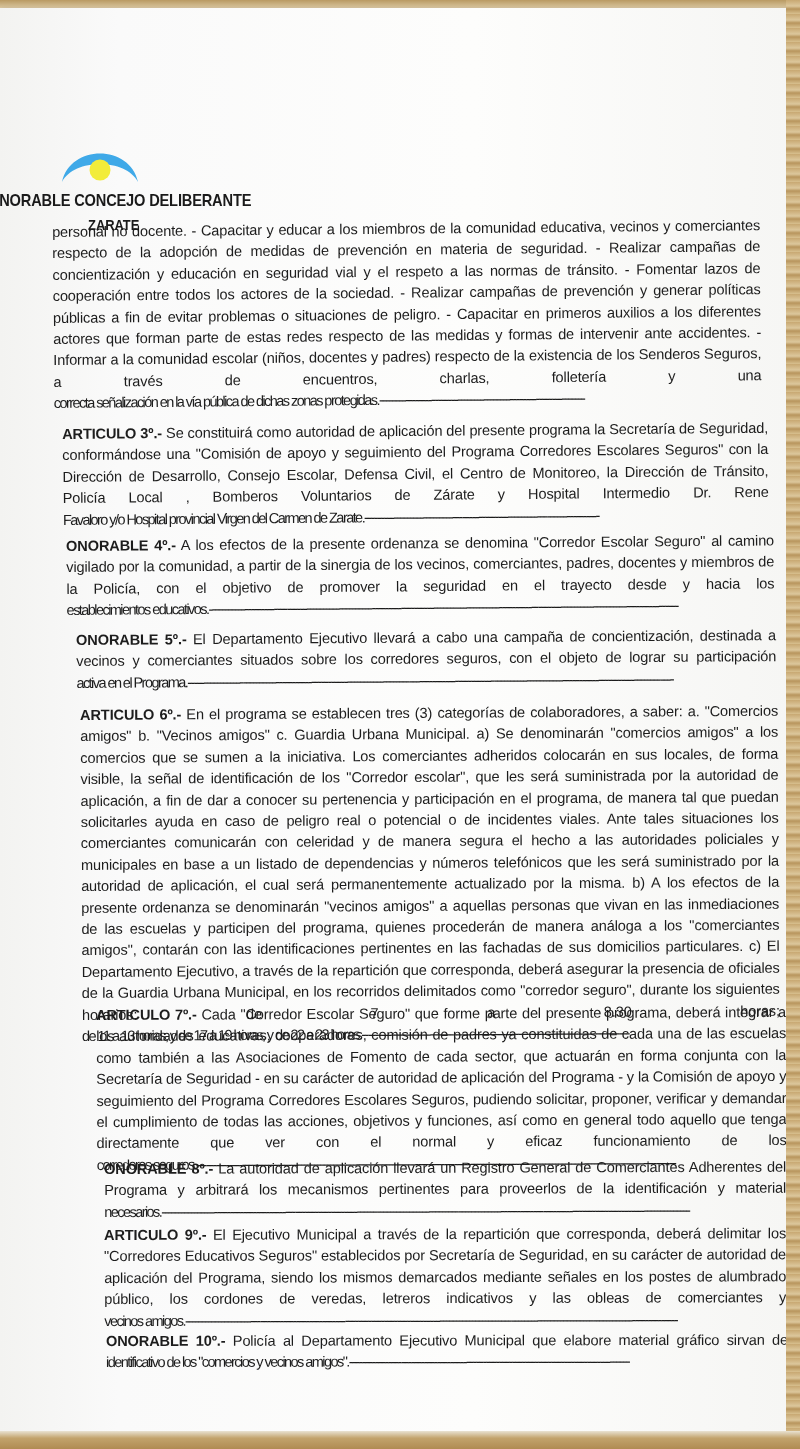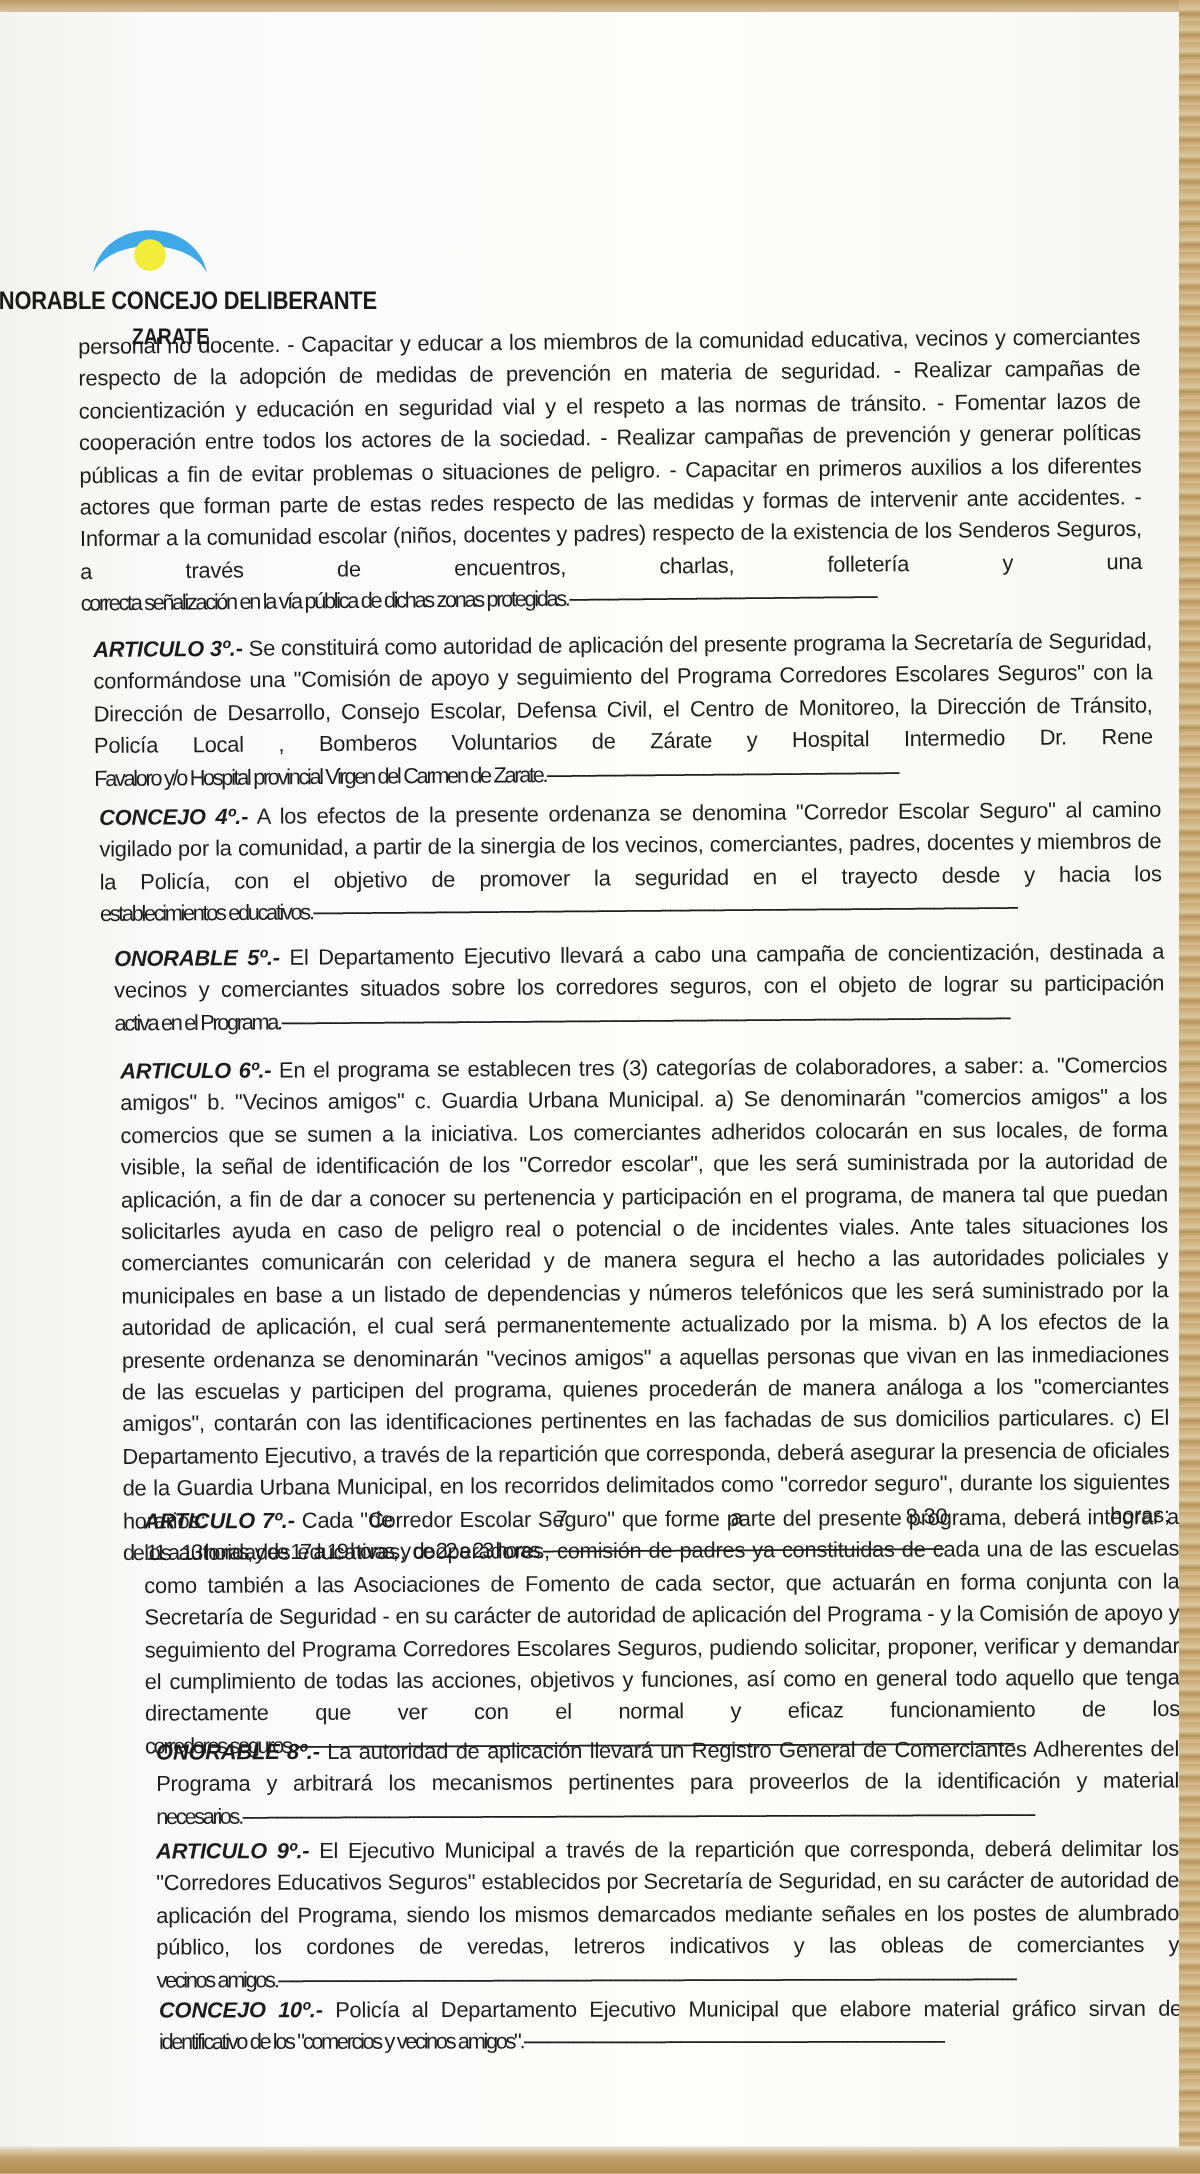--- a/index.html
+++ b/index.html
@@ -80,21 +80,20 @@
       font-size: 14.6px;
       line-height: 21.4px;
       text-align: justify;
       letter-spacing: -0.15px;
     }
     .body-text p {
       margin: 0;
     }
     .body-text .lead {
       font-weight: bold;
-      font-style: italic;
     }
     .blk0 { left: 52px;  top: 214px; width: 708px; transform: rotate(-0.55deg); transform-origin: left top; }
     .blk3 { left: 62px;  top: 416px; width: 706px; transform: rotate(-0.5deg); transform-origin: left top; }
     .blk4 { left: 66px;  top: 528px; width: 708px; transform: rotate(-0.45deg); transform-origin: left top; }
     .blk5 { left: 76px;  top: 622px; width: 700px; transform: rotate(-0.4deg); transform-origin: left top; }
     .blk6 { left: 80px;  top: 697px; width: 698px; transform: rotate(-0.35deg); transform-origin: left top; }
     .blk7 { left: 96px;  top: 997px; width: 690px; transform: rotate(-0.25deg); transform-origin: left top; }
     .blk8 { left: 104px; top: 1151px; width: 682px; transform: rotate(-0.2deg); transform-origin: left top; }
     .blk9 { left: 104px; top: 1217px; width: 682px; transform: rotate(-0.15deg); transform-origin: left top; }
     .blk10 { left: 106px; top: 1323px; width: 682px; transform: rotate(-0.1deg); transform-origin: left top; }
@@ -129,21 +128,21 @@
     <p style="text-align-last: justify;">personal no docente. - Capacitar y educar a los miembros de la comunidad educativa, vecinos y comerciantes respecto de la adopción de medidas de prevención en materia de seguridad. - Realizar campañas de concientización y educación en seguridad vial y el respeto a las normas de tránsito. - Fomentar lazos de cooperación entre todos los actores de la sociedad. - Realizar campañas de prevención y generar políticas públicas a fin de evitar problemas o situaciones de peligro. - Capacitar en primeros auxilios a los diferentes actores que forman parte de estas redes respecto de las medidas y formas de intervenir ante accidentes. - Informar a la comunidad escolar (niños, docentes y padres) respecto de la existencia de los Senderos Seguros, a través de encuentros, charlas, folletería y una</p>
     <span class="last-line dash">correcta señalización en la vía pública de dichas zonas protegidas.---------------------------------------------------------------</span>
   </div>
 
   <div class="body-text blk3">
     <p style="text-align-last: justify;"><span class="lead">ARTICULO 3º.-</span><span> Se constituirá como autoridad de aplicación del presente programa la Secretaría de Seguridad, conformándose una "Comisión de apoyo y seguimiento del Programa Corredores Escolares Seguros" con la Dirección de Desarrollo, Consejo Escolar, Defensa Civil, el Centro de Monitoreo, la Dirección de Tránsito, Policía Local , Bomberos Voluntarios de Zárate y Hospital Intermedio Dr. Rene</span></p>
     <span class="last-line dash">Favaloro y/o Hospital provincial Virgen del Carmen de Zarate.------------------------------------------------------------------------</span>
   </div>
 
   <div class="body-text blk4">
-    <p style="text-align-last: justify;"><span class="lead">CONCEJO 4º.-</span><span> A los efectos de la presente ordenanza se denomina "Corredor Escolar Seguro" al camino vigilado por la comunidad, a partir de la sinergia de los vecinos, comerciantes, padres, docentes y miembros de la Policía, con el objetivo de promover la seguridad en el trayecto desde y hacia los</span></p>
+    <p style="text-align-last: justify;"><span class="lead">ONORABLE 4º.-</span><span> A los efectos de la presente ordenanza se denomina "Corredor Escolar Seguro" al camino vigilado por la comunidad, a partir de la sinergia de los vecinos, comerciantes, padres, docentes y miembros de la Policía, con el objetivo de promover la seguridad en el trayecto desde y hacia los</span></p>
     <span class="last-line dash">establecimientos educativos.------------------------------------------------------------------------------------------------------------------------------------------------</span>
   </div>
 
   <div class="body-text blk5">
     <p style="text-align-last: justify;"><span class="lead">ONORABLE 5º.-</span><span>  El Departamento Ejecutivo llevará a cabo una campaña de concientización, destinada a vecinos y comerciantes situados sobre los corredores seguros, con el objeto de lograr su participación</span></p>
     <span class="last-line dash">activa en el Programa.-----------------------------------------------------------------------------------------------------------------------------------------------------</span>
   </div>
 
   <div class="body-text blk6">
     <p style="text-align-last: justify;"><span class="lead">ARTICULO 6º.-</span><span>  En el programa se establecen tres (3) categorías de colaboradores, a saber: a. "Comercios amigos" b. "Vecinos amigos" c. Guardia Urbana Municipal. a) Se denominarán "comercios amigos" a los comercios que se sumen a la iniciativa. Los comerciantes adheridos colocarán en sus locales, de forma visible, la señal de identificación de los "Corredor escolar", que les será suministrada por la autoridad de aplicación, a fin de dar a conocer su pertenencia y participación en el programa, de manera tal que puedan solicitarles ayuda en caso de peligro real o potencial o de incidentes viales. Ante tales situaciones los comerciantes comunicarán con celeridad y de manera segura el hecho a las autoridades policiales y municipales en base a un listado de dependencias y números telefónicos que les será suministrado por la autoridad de aplicación, el cual será permanentemente actualizado por la misma. b) A los efectos de la presente ordenanza se denominarán "vecinos amigos" a aquellas personas que vivan en las inmediaciones de las escuelas y participen del programa, quienes procederán de manera análoga a los "comerciantes amigos", contarán con las identificaciones pertinentes en las fachadas de sus domicilios particulares. c) El Departamento Ejecutivo, a través de la repartición que corresponda, deberá asegurar la presencia de oficiales de la Guardia Urbana Municipal, en los recorridos delimitados como "corredor seguro", durante los siguientes horarios: de 7 a 8.30 horas;</span></p>
@@ -159,20 +158,20 @@
     <p style="text-align-last: justify;"><span class="lead">ONORABLE 8º.-</span><span> La autoridad de aplicación llevará un Registro General de Comerciantes Adherentes del Programa y arbitrará los mecanismos pertinentes para proveerlos de la identificación y material</span></p>
     <span class="last-line dash">necesarios.------------------------------------------------------------------------------------------------------------------------------------------------------------------</span>
   </div>
 
   <div class="body-text blk9">
     <p style="text-align-last: justify;"><span class="lead">ARTICULO 9º.-</span><span> El Ejecutivo Municipal a través de la repartición que corresponda, deberá delimitar los "Corredores Educativos Seguros" establecidos por Secretaría de Seguridad, en su carácter de autoridad de aplicación del Programa, siendo los mismos demarcados mediante señales en los postes de alumbrado público, los cordones de veredas, letreros indicativos y las obleas de comerciantes y</span></p>
     <span class="last-line dash">vecinos amigos.-------------------------------------------------------------------------------------------------------------------------------------------------------</span>
   </div>
 
   <div class="body-text blk10">
-    <p style="text-align-last: justify;"><span class="lead">CONCEJO 10º.-</span><span> Policía al Departamento Ejecutivo Municipal que elabore material gráfico sirvan de</span></p>
+    <p style="text-align-last: justify;"><span class="lead">ONORABLE 10º.-</span><span> Policía al Departamento Ejecutivo Municipal que elabore material gráfico sirvan de</span></p>
     <span class="last-line dash">identificativo de los "comercios y vecinos amigos".--------------------------------------------------------------------------------------</span>
   </div>
 
 </div>
 
 <div class="wood-right"></div>
 <div class="wood-bottom"></div>
 
 </body></html>

